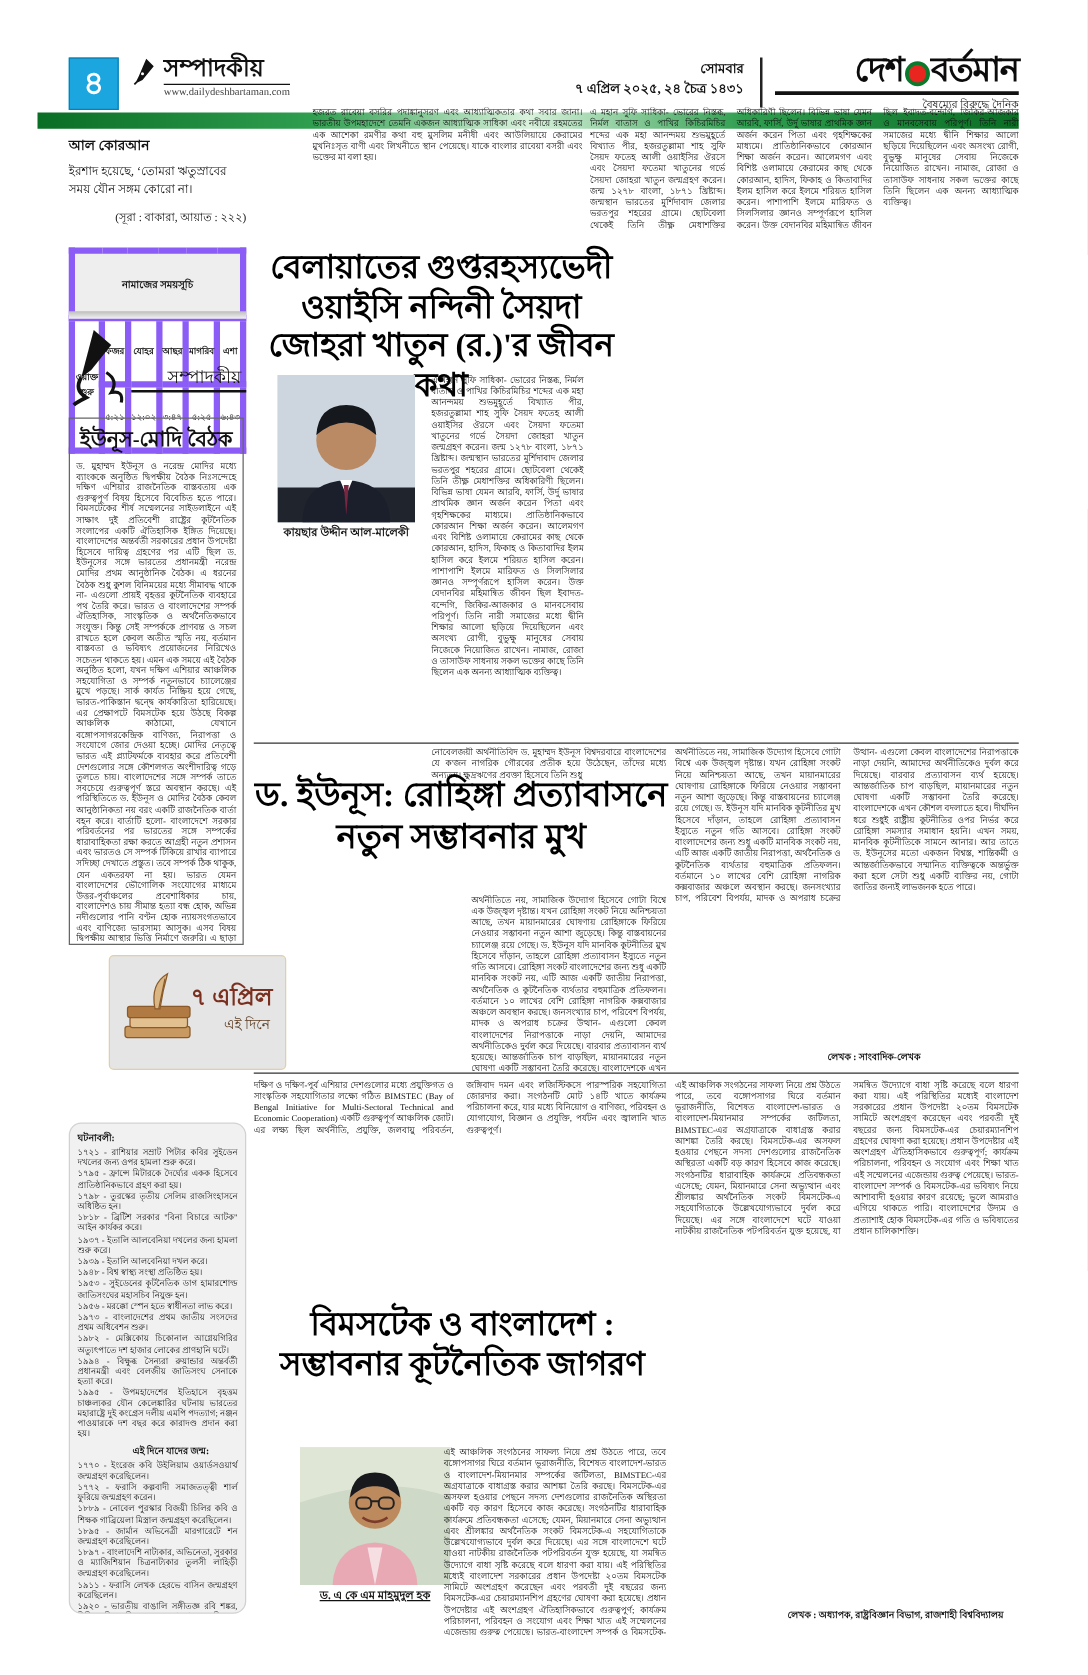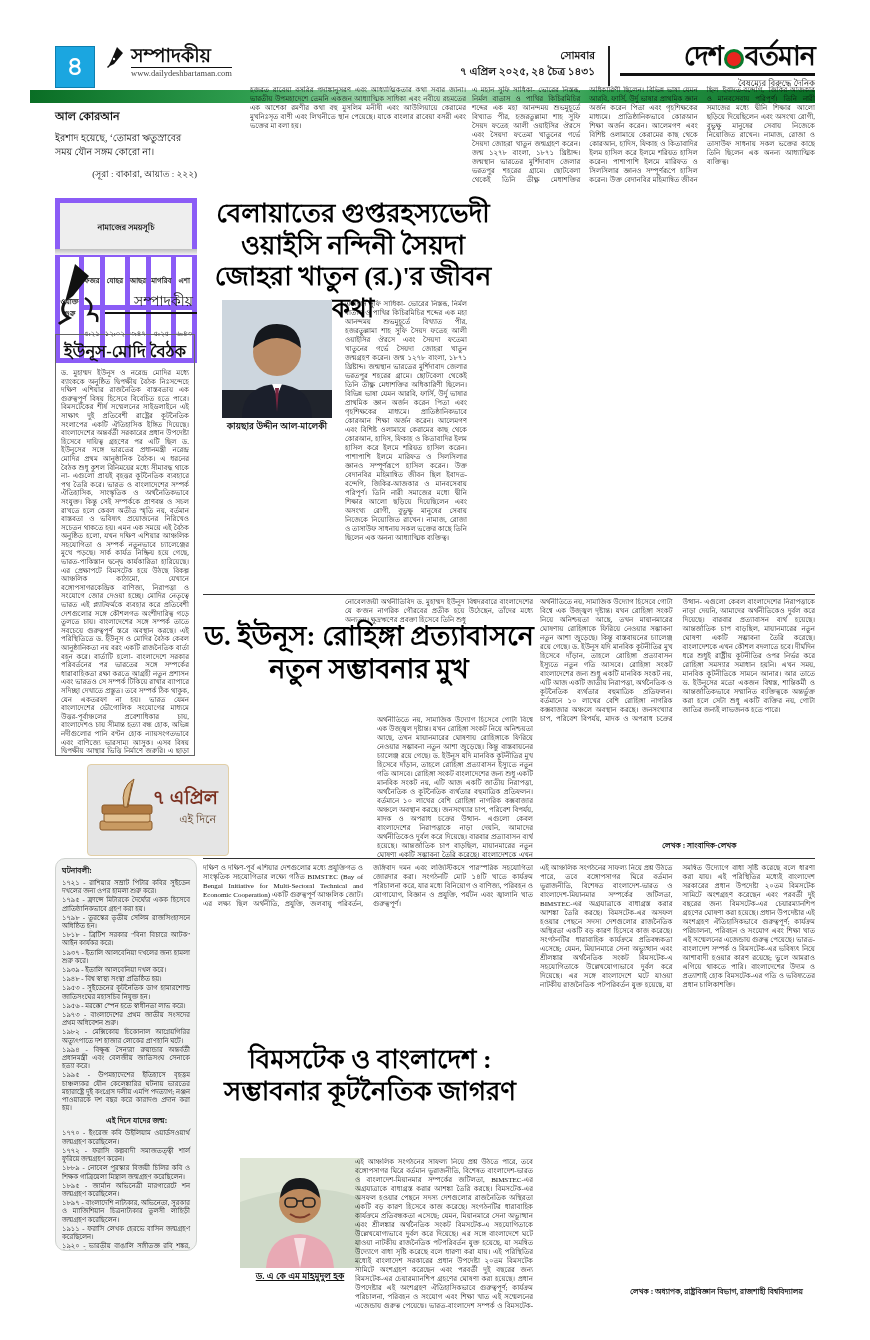--- a/index.html
+++ b/index.html
@@ -34,21 +34,21 @@
   .editlbl{position:absolute;left:55px;top:262px;width:142px;height:66px;}
   .editlbl .lblword{position:absolute;right:4px;top:28px;font-size:14px;}
   .editlbl .lblline{position:absolute;right:0;top:50px;width:92px;height:2px;background:#111;}
   .editbox{position:absolute;left:55px;top:334px;width:140px;height:422px;border:1px solid #666;padding:4px 5px;box-sizing:border-box;overflow:hidden;}
   .editbox h2{margin:0 0 3px 0;font-size:16.5px;text-align:center;font-weight:bold;}
   .smallbody{font-size:7px;line-height:8.6px;text-align:justify;margin:0;}
   .otd{position:absolute;left:55px;top:764px;width:142px;height:92px;background:#e5e5e5;border:1px solid #e2cfa6;
        border-radius:4px;box-sizing:border-box;margin-left:32px;}
   .otd-date{position:absolute;right:10px;top:18px;font-size:19px;font-weight:bold;color:#7a2f1f;}
   .otd-label{position:absolute;right:12px;top:46px;font-size:11px;color:#5a3a20;}
-  .histbox{position:absolute;left:55px;top:858px;width:142px;height:393px;background:#f0f1f0;border:1px solid #cfd2cf;
+  .histbox{position:absolute;left:55px;top:898px;width:142px;height:393px;background:#f0f1f0;border:1px solid #cfd2cf;
        border-radius:10px;padding:6px 6px;box-sizing:border-box;overflow:hidden;}
   .histbox .hb-head{margin:0 0 2px 0;font-size:7.5px;font-weight:bold;}
   .histbox .list-item{font-size:6.8px;line-height:8.2px;text-align:justify;margin-bottom:1px;}
   
   .abs{position:absolute;box-sizing:border-box;}
   .body7{font-size:7px;line-height:9px;text-align:justify;overflow:hidden;}
   .hl{font-weight:bold;text-align:center;line-height:1.22;color:#000;}
   .rule{position:absolute;height:1px;background:#333;}
   figure{margin:0;text-align:center;}
   figcaption{font-size:9px;font-weight:bold;line-height:1.25;margin-top:3px;}

